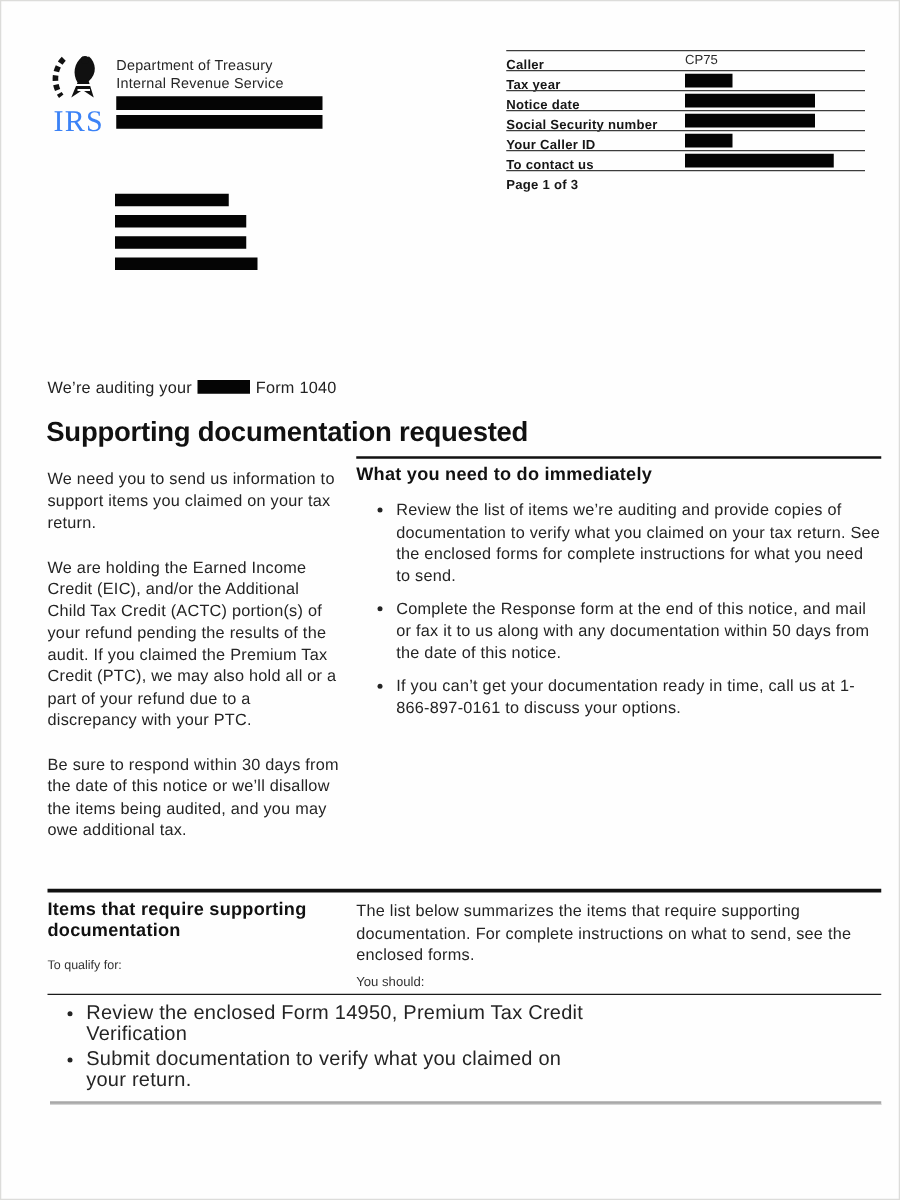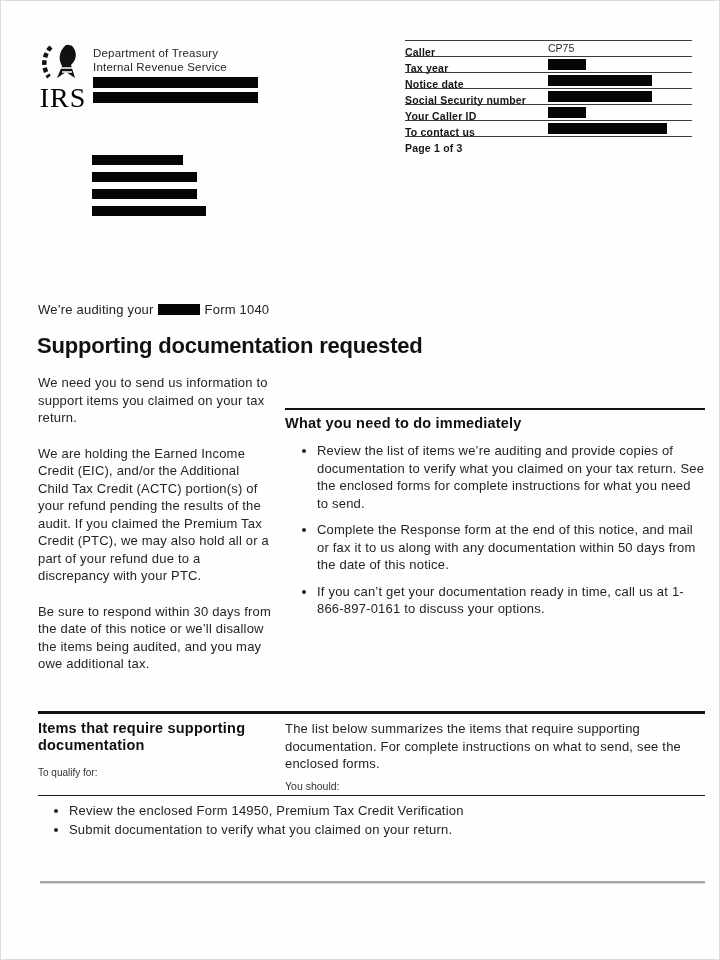--- a/index.html
+++ b/index.html
@@ -11,21 +11,21 @@
     font-family:"Liberation Sans", sans-serif;
     color:#1c1c1c;
     box-shadow: inset 0 0 0 1px #dcdcda;
     overflow:hidden;
   }
   
   .logo-block { position:absolute; left:36px; top:42px; width:54px; text-align:center; }
   .logo-eagle { display:block; margin:0 auto; }
   .logo-text {
     font-family:"Liberation Serif", serif;
-    font-size:28px; line-height:24px; letter-spacing:1px; color:#000000;
+    font-size:24px; line-height:24px; letter-spacing:1px; color:#3b82f6;
   }
   .agency { position:absolute; left:93px; top:46px; font-size:11.5px; line-height:14px; color:#262626; letter-spacing:.2px; }
   .hdr-bar1 { position:absolute; left:93px; top:77px;  width:165px; height:11px; background:#050505; }
   .hdr-bar2 { position:absolute; left:93px; top:92px;  width:165px; height:11px; background:#050505; }
 
   .notice-table { position:absolute; left:405px; top:40px; width:287px; }
   .nt-row { position:relative; border-top:1px solid #3c3c3c; height:14px; padding-top:1px; }
   .nt-lbl { font-size:10.5px; font-weight:bold; letter-spacing:.2px; color:#161616; }
   .nt-val { position:absolute; left:143px; top:1px; font-size:10.5px; color:#2a2a2a; }
   .nt-bar { position:absolute; left:143px; top:2px; height:11px; background:#050505; }
@@ -42,42 +42,42 @@
   .doc-title {
     position:absolute; left:37px; top:318px;
     font-size:22px; font-weight:bold; letter-spacing:-.2px; color:#111;
   }
 
   
   .cols { position:absolute; left:38px; top:365px; width:667px; display:flex; }
   .col-left { width:234px; padding-top:9px; }
   .col-left p { margin:0 0 18px 0; font-size:13px; line-height:17.5px; letter-spacing:.2px; color:#242424; }
   .col-left p + p { margin-top:0; }
-  .col-right { width:420px; margin-left:13px; border-top:2px solid #111; padding-top:5px;margin-top:43px; }
+  .col-right { width:420px; margin-left:13px; border-top:2px solid #111; padding-top:5px; }
   .col-right h2 { margin:0 0 11px 0; font-size:14.5px; letter-spacing:.2px; color:#111; }
   .bullets { margin:0; padding:0 0 0 32px; }
   .bullets li { font-size:13px; line-height:17.5px; letter-spacing:.2px; color:#242424; margin-bottom:9px; }
 
   
   .items { position:absolute; left:38px; top:711px; width:667px; border-top:3px solid #111; padding-top:6px; }
   .items-head { display:flex; }
   .ih-left { width:234px; }
   .ih-left h3 { margin:0; font-size:14.5px; line-height:17px; letter-spacing:.2px; color:#111; }
   .qualify { margin-top:13px; font-size:10px; color:#333; }
   .ih-right { width:420px; margin-left:13px; }
   .ih-right p { margin:0; font-size:13px; line-height:17.5px; letter-spacing:.2px; color:#242424; }
   .should { margin-top:7px; font-size:10.5px; color:#333; }
   .items-divider { border-top:1.5px solid #1a1a1a; margin-top:3px; }
   .item-row { display:flex; padding-top:6px; }
   .ir-left { width:234px; }
   .item-name { font-size:14px; font-weight:bold; letter-spacing:.2px; color:#111; }
   .item-form { margin-top:7px; font-size:11px; color:#2c2c2c; }
   .ir-right { width:420px; margin-left:13px; }
   .actions { margin:0; padding:0 0 0 18px; }
-  .actions li { font-size:13px; line-height:17.5px; letter-spacing:.2px; color:#242424; margin-bottom:2px; }
+  .actions li { font-size:16px; line-height:17.5px; letter-spacing:.2px; color:#242424; margin-bottom:2px; }
 
   .bottom-rule { position:absolute; left:40px; top:881px; width:665px; height:2px; background:#a8a8a8; border-bottom:1px solid #d4d4d4; }
 </style>
 </head>
 <body>
 
 <div class="paper">
 
   <div class="logo-block">
     <svg class="logo-eagle" width="50" height="44" viewBox="0 0 50 44">

